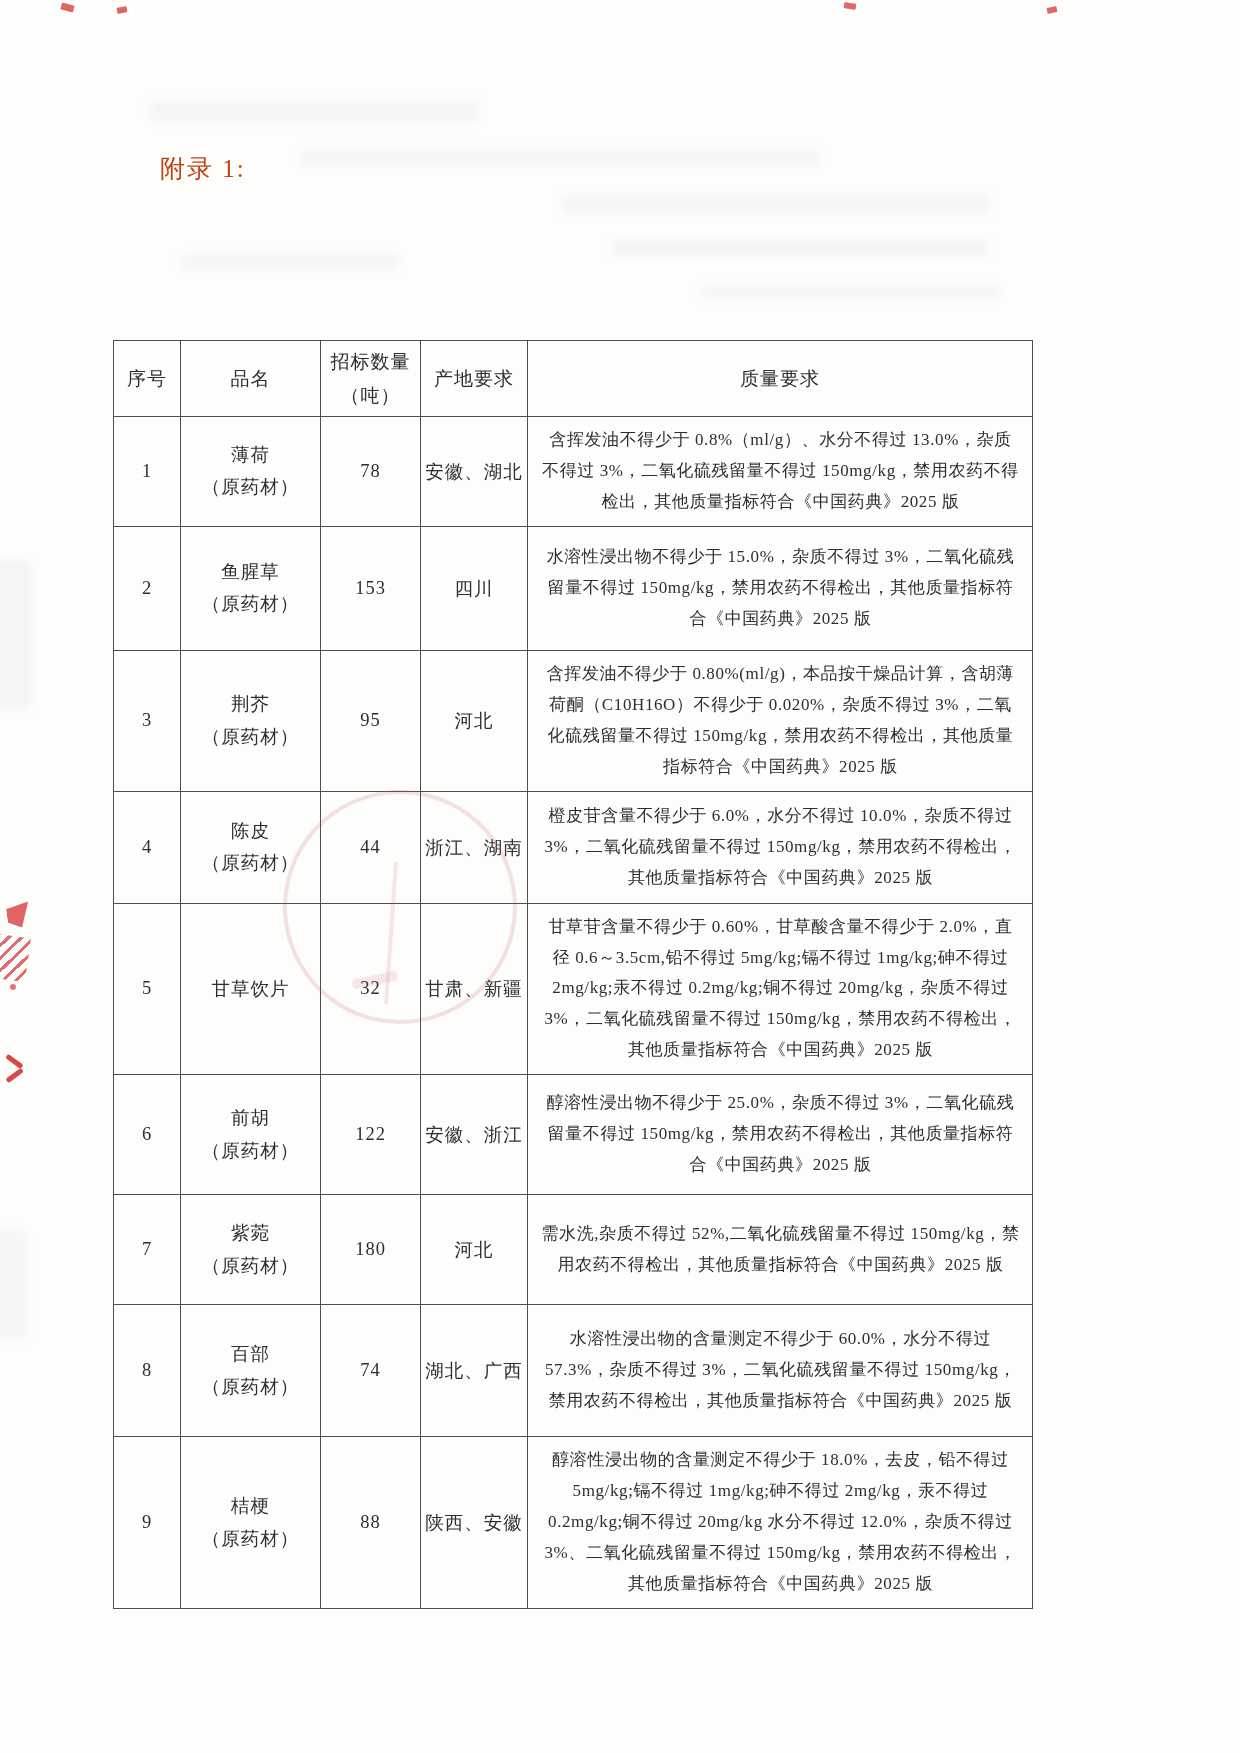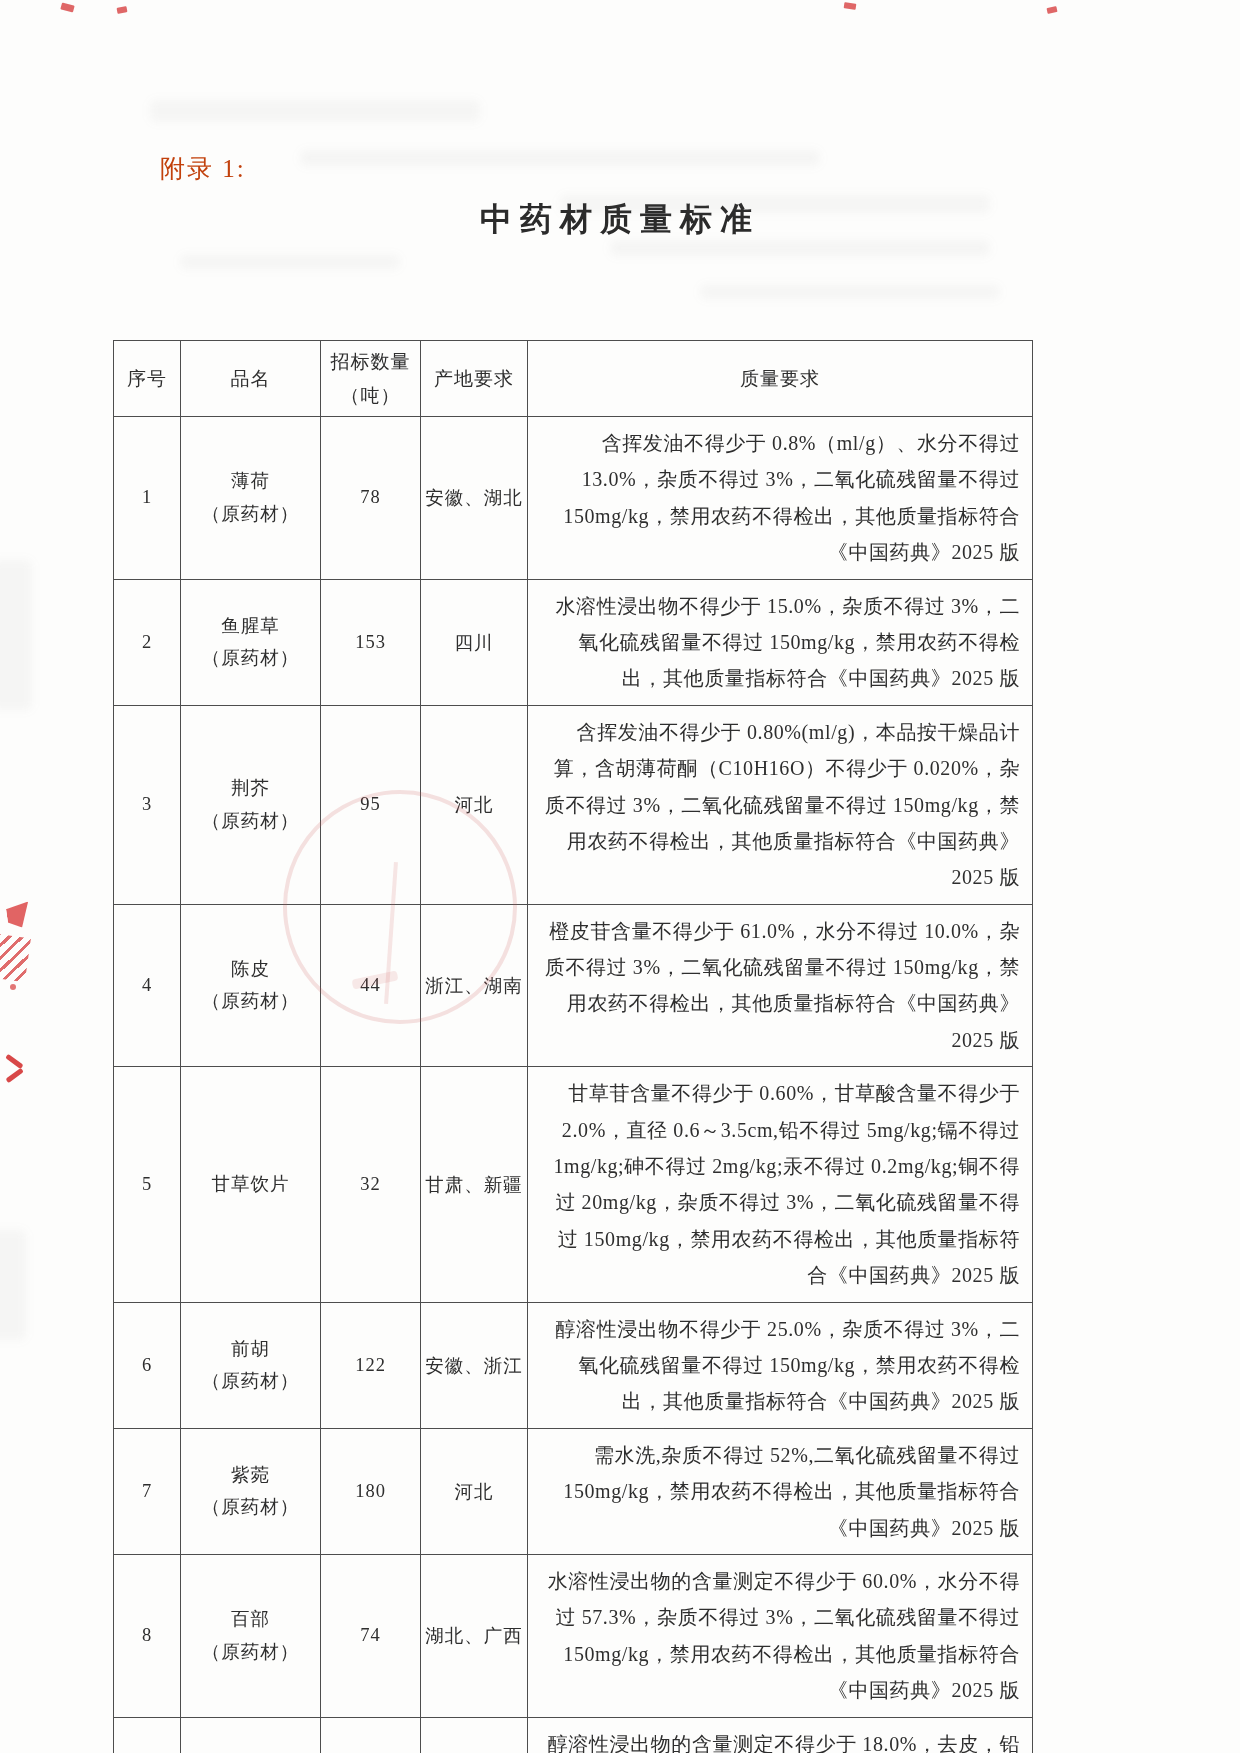--- a/index.html
+++ b/index.html
@@ -22,21 +22,21 @@
   .qtable th,.qtable td{
     border:1px solid #4d4d4d;vertical-align:middle;
     font-weight:normal;color:#2e2e2e;
   }
   .qtable th{font-size:19px;text-align:center;letter-spacing:1px;}
   .c-no{width:67px;}  .c-name{width:140px;} .c-qty{width:100px;}
   .c-origin{width:107px;} .c-quality{width:505px;}
   .cell-center{text-align:center;font-size:18.5px;letter-spacing:1px;}
   .prewrap{white-space:pre-line;line-height:1.75;}
   .quality{
-    text-align:right;font-size:20px;line-height:1.82;letter-spacing:0.6px;
+    text-align:center;font-size:17px;line-height:1.82;letter-spacing:0.6px;
     padding:8px 12px 8px 13px;
   }
   tr.hr{height:76px;}
   tr.r1{height:94px;} tr.r2{height:124px;} tr.r3{height:120px;}
   tr.r4{height:112px;} tr.r5{height:148px;} tr.r6{height:120px;}
   tr.r7{height:110px;} tr.r8{height:132px;} tr.r9{height:165px;}
 
   
   .stamp-ring{
     position:absolute;left:283px;top:790px;width:226px;height:226px;
@@ -79,21 +79,20 @@
   .s6{left:180px;top:255px;width:220px;height:14px;}
   .s7{left:-8px;top:560px;width:40px;height:150px;}
   .s8{left:-10px;top:1230px;width:36px;height:110px;}
 </style>
 </head>
 <body>
 
 <div class="page">
 
   <div class="appendix">附录 1:</div>
-  <h1 class="title">中药材质量标准</h1>
 
   <table class="qtable">
     <colgroup>
       <col class="c-no">
         <col class="c-name">
         <col class="c-qty">
         <col class="c-origin">
         <col class="c-quality">
     </colgroup>
     <thead>
@@ -130,21 +129,21 @@
         <td class="cell-center">95</td>
         <td class="cell-center">河北</td>
         <td class="quality">含挥发油不得少于 0.80%(ml/g)，本品按干燥品计算，含胡薄荷酮（C10H16O）不得少于 0.020%，杂质不得过 3%，二氧化硫残留量不得过 150mg/kg，禁用农药不得检出，其他质量指标符合《中国药典》2025 版</td>
       </tr>
       <tr class="r4">
         <td class="cell-center">4</td>
         <td class="cell-center prewrap">陈皮
 （原药材）</td>
         <td class="cell-center">44</td>
         <td class="cell-center">浙江、湖南</td>
-        <td class="quality">橙皮苷含量不得少于 61.0%，水分不得过 10.0%，杂质不得过 3%，二氧化硫残留量不得过 150mg/kg，禁用农药不得检出，其他质量指标符合《中国药典》2025 版</td>
+        <td class="quality">橙皮苷含量不得少于 6.0%，水分不得过 10.0%，杂质不得过 3%，二氧化硫残留量不得过 150mg/kg，禁用农药不得检出，其他质量指标符合《中国药典》2025 版</td>
       </tr>
       <tr class="r5">
         <td class="cell-center">5</td>
         <td class="cell-center prewrap">甘草饮片</td>
         <td class="cell-center">32</td>
         <td class="cell-center">甘肃、新疆</td>
         <td class="quality">甘草苷含量不得少于 0.60%，甘草酸含量不得少于 2.0%，直径 0.6～3.5cm,铅不得过 5mg/kg;镉不得过 1mg/kg;砷不得过 2mg/kg;汞不得过 0.2mg/kg;铜不得过 20mg/kg，杂质不得过 3%，二氧化硫残留量不得过 150mg/kg，禁用农药不得检出，其他质量指标符合《中国药典》2025 版</td>
       </tr>
       <tr class="r6">
         <td class="cell-center">6</td>

